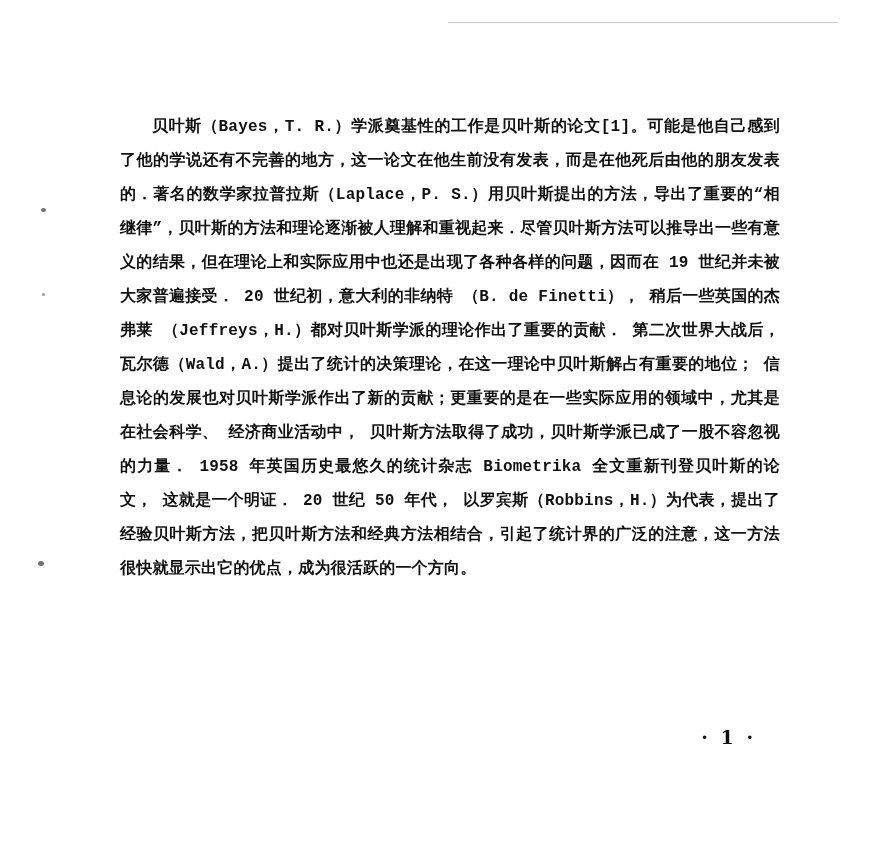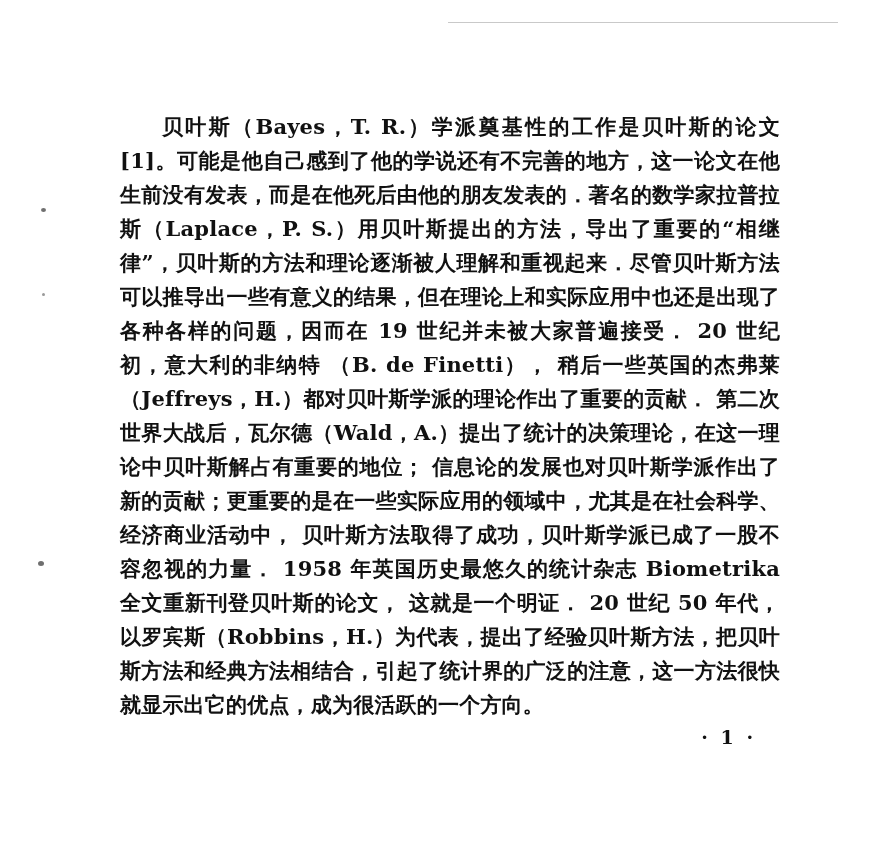--- a/index.html
+++ b/index.html
@@ -59,28 +59,29 @@
   }
   .section-title {
     text-align: center;
     font-size: 23px;
     font-weight: bold;
     letter-spacing: 2px;
     margin: 0 0 24px 0;
     white-space: pre;
   }
   .para {
-    font-size: 21px;
+    font-size: 16px;
     line-height: 34px;
     font-weight: bold;
     text-align: justify;
     text-align-last: left;
     margin: 0;
     letter-spacing: 0.2px;
     text-indent: 2em;
+    font-family: Liberation Mono, monospace;
   }
   .page-number {
     position: absolute;
     left: 120px;
     top: 726px;
     width: 660px;
     text-align: right;
     font-size: 19px;
     font-weight: bold;
     letter-spacing: 3px;

